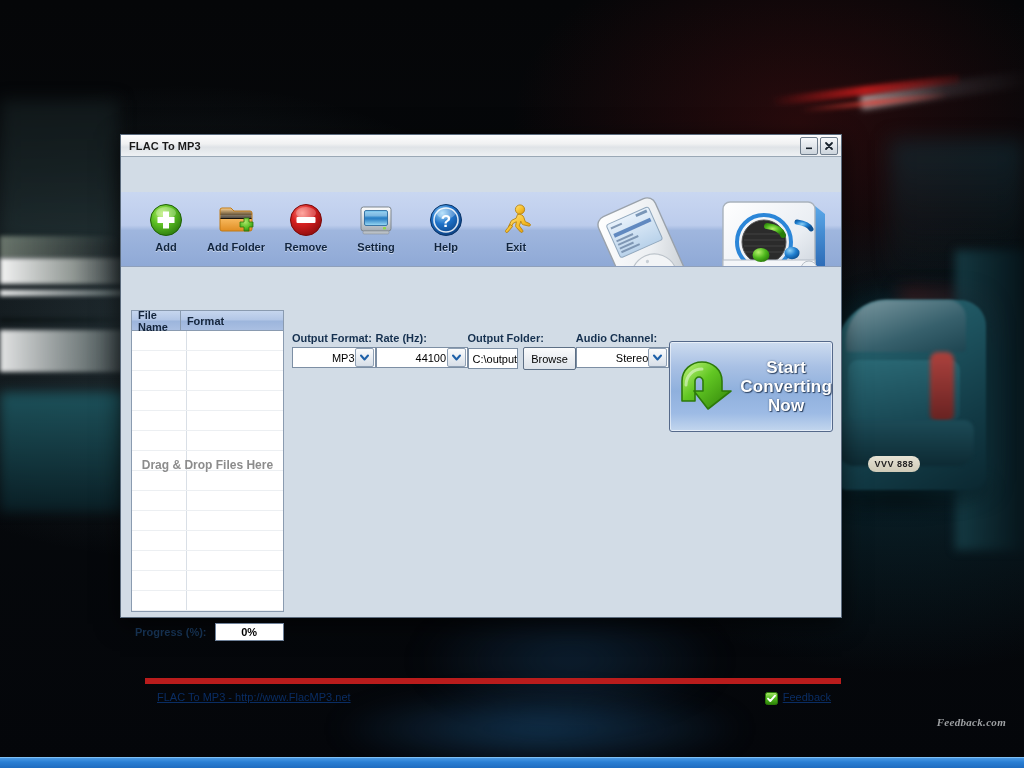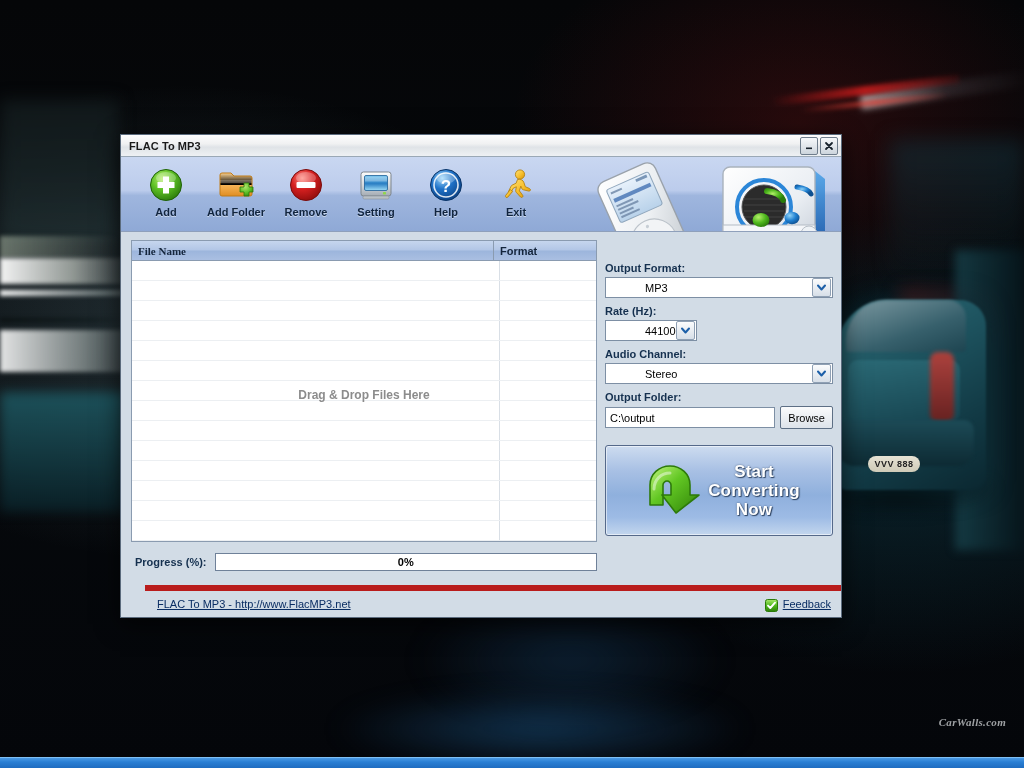--- a/index.html
+++ b/index.html
@@ -69,21 +69,21 @@
     background:linear-gradient(180deg,#4a9ae6 0%,#2a7fd4 40%,#1f6cc0 100%);
     border-top:1px solid #7fc0f5;
   }
 
   
   #window{
     position:absolute;left:120px;top:134px;width:720px;height:482px;
     background:#d2dce6;
     border:1px solid #5b6b7d;
     box-shadow:0 6px 22px rgba(0,0,0,.65);
-    display:flex;flex-direction:column;
+    display:flex;flex-direction:column;gap:35px;
   }
   #titlebar{
     height:21px;flex:0 0 21px;position:relative;
     background:linear-gradient(180deg,#fdfdfd 0%,#f0f1f2 42%,#dfe3e7 58%,#eef1f4 100%);
     border-bottom:1px solid #9aa8b6;
     display:flex;align-items:center;
   }
   #titlebar .title{
     font:bold 11px "Liberation Sans",sans-serif;color:#1a1a1a;padding-left:8px;letter-spacing:.1px;
   }
@@ -112,38 +112,38 @@
   .tbtn .lbl{font:bold 11px "Liberation Sans",sans-serif;color:#10243f;text-shadow:0 1px 0 rgba(255,255,255,.5);}
 
   
   .art{position:absolute;pointer-events:none;}
   .art-ipod{right:132px;top:4px;width:128px;height:120px;}
   .art-music{right:6px;top:-2px;width:126px;height:118px;}
 
   
   #body{flex:1;display:flex;padding:8px 8px 0 10px;gap:8px;}
   #leftcol{width:466px;display:flex;flex-direction:column;}
-  #rightcol{flex:1;display:flex;flex-direction:column;padding-top:22px;}
+  #rightcol{flex:1;display:flex;flex-direction:row;padding-top:22px;}
 
   .sec-title{font:bold 12px "Liberation Sans",sans-serif;color:#15304f;margin:0 0 5px 3px;}
 
   
   #filelist{
     flex:0 0 291px;border:1px solid #8a9bb0;background:#fff;display:flex;flex-direction:column;position:relative;
   }
   .lv-head{
     height:19px;flex:0 0 19px;display:flex;
     background:linear-gradient(180deg,#c6d6ee 0%,#b2c6e6 48%,#9cb5dc 52%,#aabfe2 100%);
     border-bottom:1px solid #8a9bb0;
   }
   .lv-head .col{
     font:bold 11px "Liberation Sans",sans-serif;color:#14253c;
     display:flex;align-items:center;padding-left:6px;
   }
-  .lv-head .col.c1{flex:1;border-right:1px solid #8a9bb0;font-family:Liberation Serif, serif;}
+  .lv-head .col.c1{flex:1;border-right:1px solid #8a9bb0;}
   .lv-head .col.c2{width:96px;}
   .lv-rows{flex:1;position:relative;text-decoration:underline;}
   .lv-row{height:19px;border-bottom:1px solid #eceff2;display:flex;}
   .lv-row .c1{flex:1;border-right:1px solid #d9dfe6;}
   .lv-row .c2{width:96px;}
   .dnd{
     position:absolute;left:0;right:0;top:127px;text-align:center;
     font:bold 12px "Liberation Sans",sans-serif;color:#8c8c8c;pointer-events:none;
   }
 
@@ -233,21 +233,21 @@
   <div class="wp-layer car-body"></div>
   <div class="wp-layer car-win"></div>
   <div class="wp-layer car-trunk"></div>
   <div class="wp-layer car-lamp"></div>
   <div class="wp-layer car-bump"></div>
   <div class="wp-layer plate">VVV 888</div>
 
   <div class="wp-layer glowblue2"></div>
   <div class="wp-layer glowblue"></div>
 
-  <div class="watermark">CarWalls.com</div>
+  <div class="watermark">Feedback.com</div>
   <div id="taskbar"></div>
 </div>
 
 <div id="window">
 
   <div id="titlebar">
     <div class="title">FLAC To MP3</div>
     <div class="wbtns">
       <div class="wbtn">
         <svg width="10" height="10" viewBox="0 0 10 10">
@@ -577,36 +577,36 @@
             <span class="arrow">
               <svg width="9" height="7" viewBox="0 0 9 7">
                   <path d="M1 1.5 L4.5 5.5 L8 1.5" fill="none" stroke="#1c5fa8" stroke-width="2" stroke-linecap="round" stroke-linejoin="round"></path>
                 </svg>
             </span>
           </div>
         </div>
       </div>
 
       <div class="fgrp">
+        <span class="fl">Output Folder:</span>
+        <div style="display:flex;align-items:center;">
+          <span class="txt">C:\output</span>
+          <span class="browse">Browse</span>
+        </div>
+      </div>
+
+      <div class="fgrp">
         <span class="fl">Audio Channel:</span>
         <div class="combo">
           <span class="val">Stereo</span>
           <span class="arrow">
             <svg width="9" height="7" viewBox="0 0 9 7">
                 <path d="M1 1.5 L4.5 5.5 L8 1.5" fill="none" stroke="#1c5fa8" stroke-width="2" stroke-linecap="round" stroke-linejoin="round"></path>
               </svg>
           </span>
-        </div>
-      </div>
-
-      <div class="fgrp">
-        <span class="fl">Output Folder:</span>
-        <div style="display:flex;align-items:center;">
-          <span class="txt">C:\output</span>
-          <span class="browse">Browse</span>
         </div>
       </div>
 
       <div id="startbtn">
         <span>
           <svg width="64" height="64" viewBox="0 0 64 64">
             <defs>
               <linearGradient id="gArr" x1="0" y1="0" x2="1" y2="1">
                 <stop offset="0%" stop-color="#c2f57e"></stop>
                   <stop offset="42%" stop-color="#62c723"></stop>

